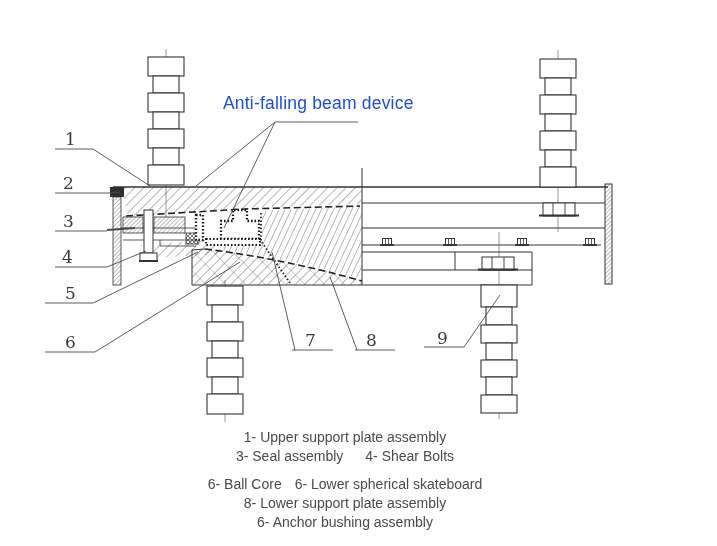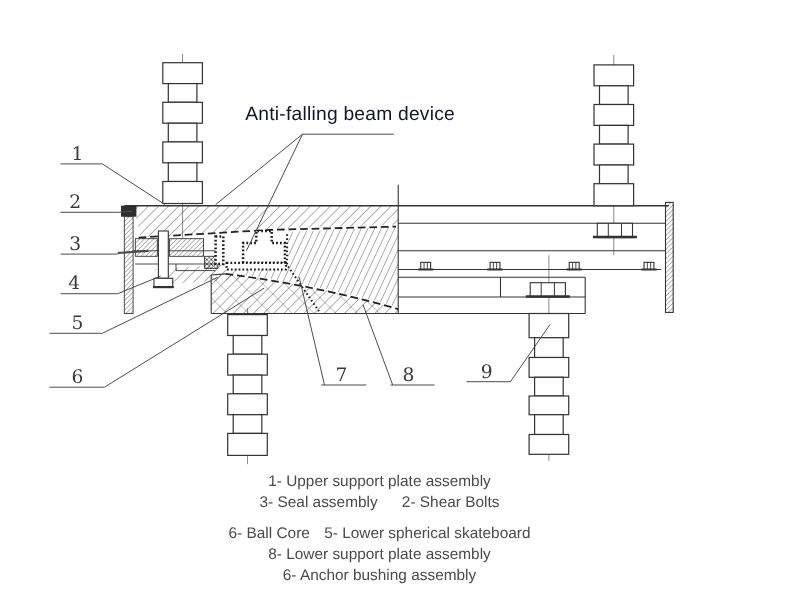--- a/index.html
+++ b/index.html
@@ -2,21 +2,21 @@
 <html><head>
 <meta charset="utf-8">
 <style>
   html,body{margin:0;padding:0;background:#ffffff;}
   body{width:717px;height:546px;position:relative;overflow:hidden;
        font-family:"Liberation Sans",sans-serif;}
   .page{position:absolute;inset:0;background:#fff;}
   svg{position:absolute;left:0;top:0;}
   .diagram-title{
     position:absolute;left:223px;top:93px;
-    font-size:17.5px;color:#0f172a;letter-spacing:.2px;white-space:nowrap;
+    font-size:17.5px;color:#1d4ed8;letter-spacing:.2px;white-space:nowrap;
   }
   .num{
     font-family:"DejaVu Serif",serif;
     font-size:17px;fill:#3a3a3a;
   }
   .legend{
     position:absolute;left:28px;top:428px;width:634px;
     color:#4a4a4a;font-size:14px;line-height:19px;text-align:center;
   }
   .lrow{display:flex;justify-content:center;white-space:nowrap;}
@@ -223,25 +223,25 @@
 </svg>
 
 <div class="diagram-title">Anti-falling beam device</div>
 
 <div class="legend">
   <div class="lrow g30">
     <span>1- Upper support plate assembly</span>
   </div>
   <div class="lrow g22">
     <span>3- Seal assembly</span>
-    <span>2- Shear Bolts</span>
+    <span>4- Shear Bolts</span>
   </div>
   <div class="lrow g12 spacer">
     <span>6- Ball Core</span>
-    <span>5- Lower spherical skateboard</span>
+    <span>6- Lower spherical skateboard</span>
   </div>
   <div class="lrow g28">
     <span>8- Lower support plate assembly</span>
     <span>6- Anchor bushing assembly</span>
   </div>
 </div>
 
 </div>
 
 </body></html>

